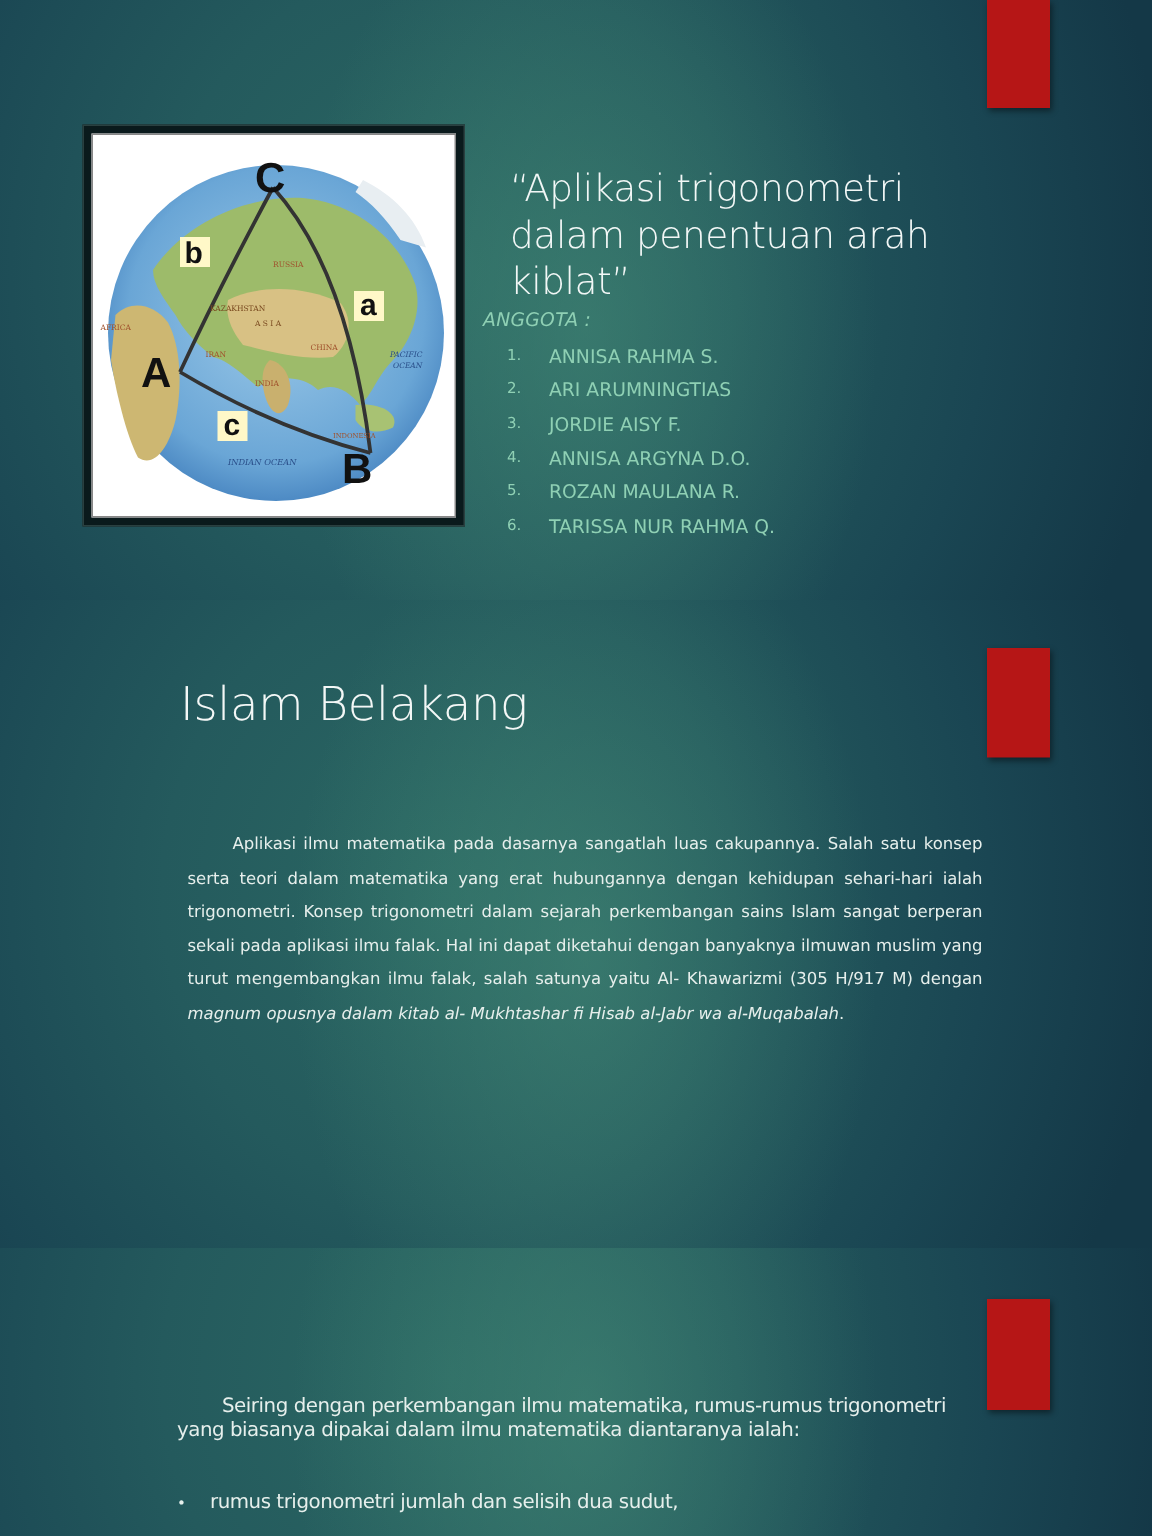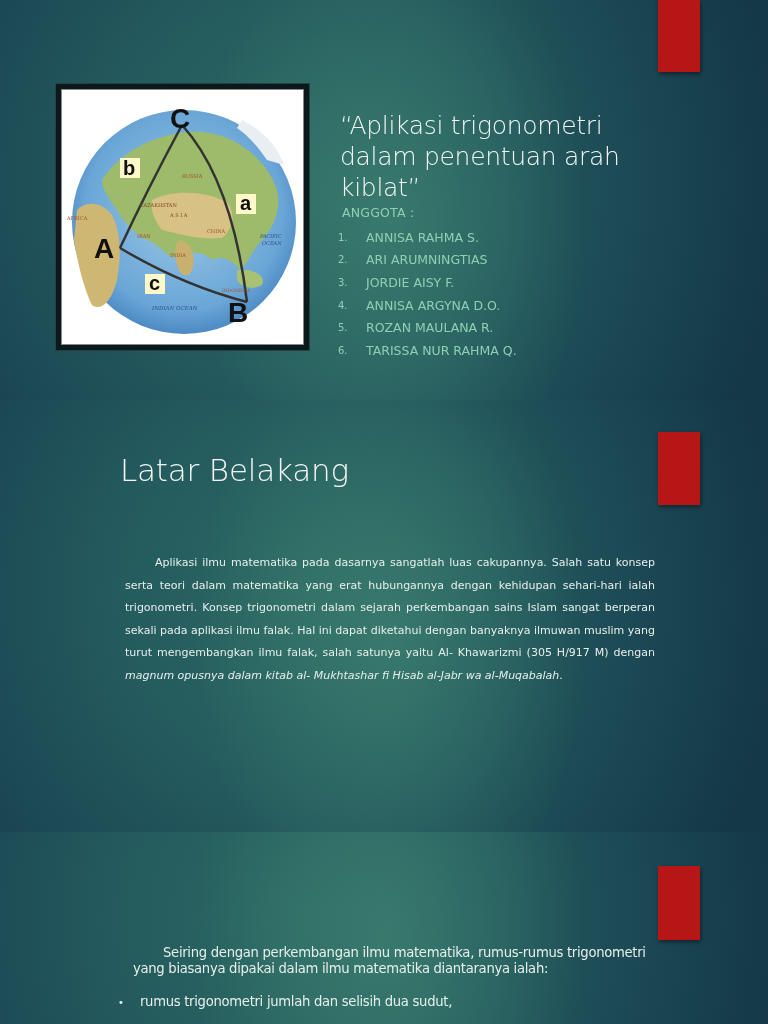--- a/index.html
+++ b/index.html
@@ -34,22 +34,22 @@
     position: absolute; left: 5px; top: 5px; right: 5px; bottom: 5px;
     background: #ffffff; border: 1px solid #888;
   }
   .globe-inner svg { position: absolute; left: 0; top: 0; }
   .title {
     position: absolute; left: 340px; top: 86px; width: 310px;
     font-size: 25px; line-height: 31px; font-weight: 300;
     color: #f2f7f6; letter-spacing: -0.3px; margin-top: 24px;
   }
   .members-label {
-    position: absolute; left: 342px; top: 205px;
-    font-size: 12.5px; color: #8fd0b4; letter-spacing: 0.2px;
+    position: absolute; left: 322px; top: 205px;
+    font-size: 12.5px; color: #8fd0b4; letter-spacing: 0.2px; font-style: italic;
   }
   .members {
     position: absolute; left: 338px; top: 226px; margin: 0; padding: 0; list-style: none;
   }
   .members li {
     height: 22.6px; font-size: 12.5px; color: #8fd0b4; display: flex; align-items: center;
   }
   .members .num { width: 28px; font-size: 10px; color: #8fd0b4; }
   
   .s2-title {
@@ -58,21 +58,21 @@
   }
   .s2-body {
     position: absolute; left: 119px; top: 146px; width: 530px;
     font-size: 11px; line-height: 22.6px; color: #e6efec;
     text-align: justify; text-indent: 30px; margin: 6px;
   }
   .s2-body i { font-style: italic; }
   
   .s3-body {
     position: absolute; left: 118px; top: 98px; width: 520px;
-    font-size: 13.2px; line-height: 15.5px; color: #e6efec; margin: 15px;
+    font-size: 13.2px; line-height: 15.5px; color: #e6efec; margin: 0;
     text-indent: 30px; letter-spacing: -0.3px;
   }
   .s3-bullets { position: absolute; left: 118px; top: 162px; margin: 0; padding: 0; list-style: none; }
   .s3-bullets li { font-size: 13.2px; color: #e6efec; display: flex; letter-spacing: -0.3px; }
   .s3-bullets .dot { width: 22px; font-size: 10px; line-height: 18px; }
 </style>
 </head>
 <body>
 
 <div class="slide" id="slide1">
@@ -151,21 +151,21 @@
       </li>
     <li>
         <span class="num">6.</span>
         <span>TARISSA NUR RAHMA Q.</span>
       </li>
   </ul>
 </div>
 
 <div class="slide" id="slide2">
   <div class="red-bar" style="top:32px;height:73px;"></div>
-  <div class="s2-title">Latar Belakang</div>
+  <div class="s2-title">Islam Belakang</div>
   <p class="s2-body"><span>Aplikasi ilmu matematika pada dasarnya sangatlah luas cakupannya. Salah satu konsep serta teori dalam matematika yang erat hubungannya dengan kehidupan sehari-hari ialah trigonometri. Konsep trigonometri dalam sejarah perkembangan sains Islam sangat berperan sekali pada aplikasi ilmu falak. Hal ini dapat diketahui dengan banyaknya ilmuwan muslim yang turut mengembangkan ilmu falak, salah satunya yaitu Al- Khawarizmi (305 H/917 M) dengan </span><i>magnum opusnya dalam kitab al- Mukhtashar fi Hisab al-Jabr wa al-Muqabalah</i><span>.</span></p>
 </div>
 
 <div class="slide" id="slide3">
   <div class="red-bar" style="top:34px;height:74px;"></div>
   <p class="s3-body">Seiring dengan perkembangan ilmu matematika, rumus-rumus trigonometri yang biasanya dipakai dalam ilmu matematika diantaranya ialah:</p>
   <ul class="s3-bullets">
     <li>
         <span class="dot">•</span>
         <span>rumus trigonometri jumlah dan selisih dua sudut,</span>

